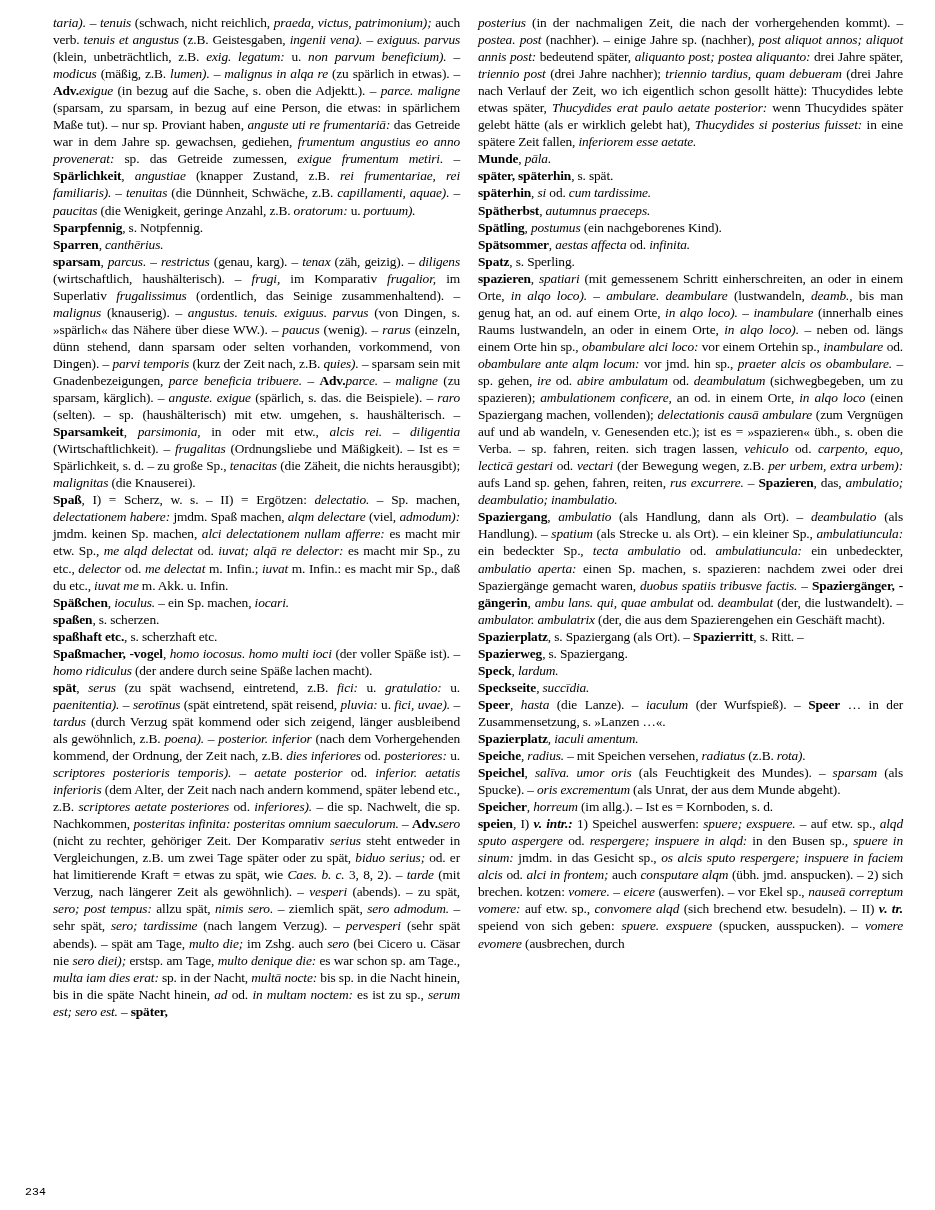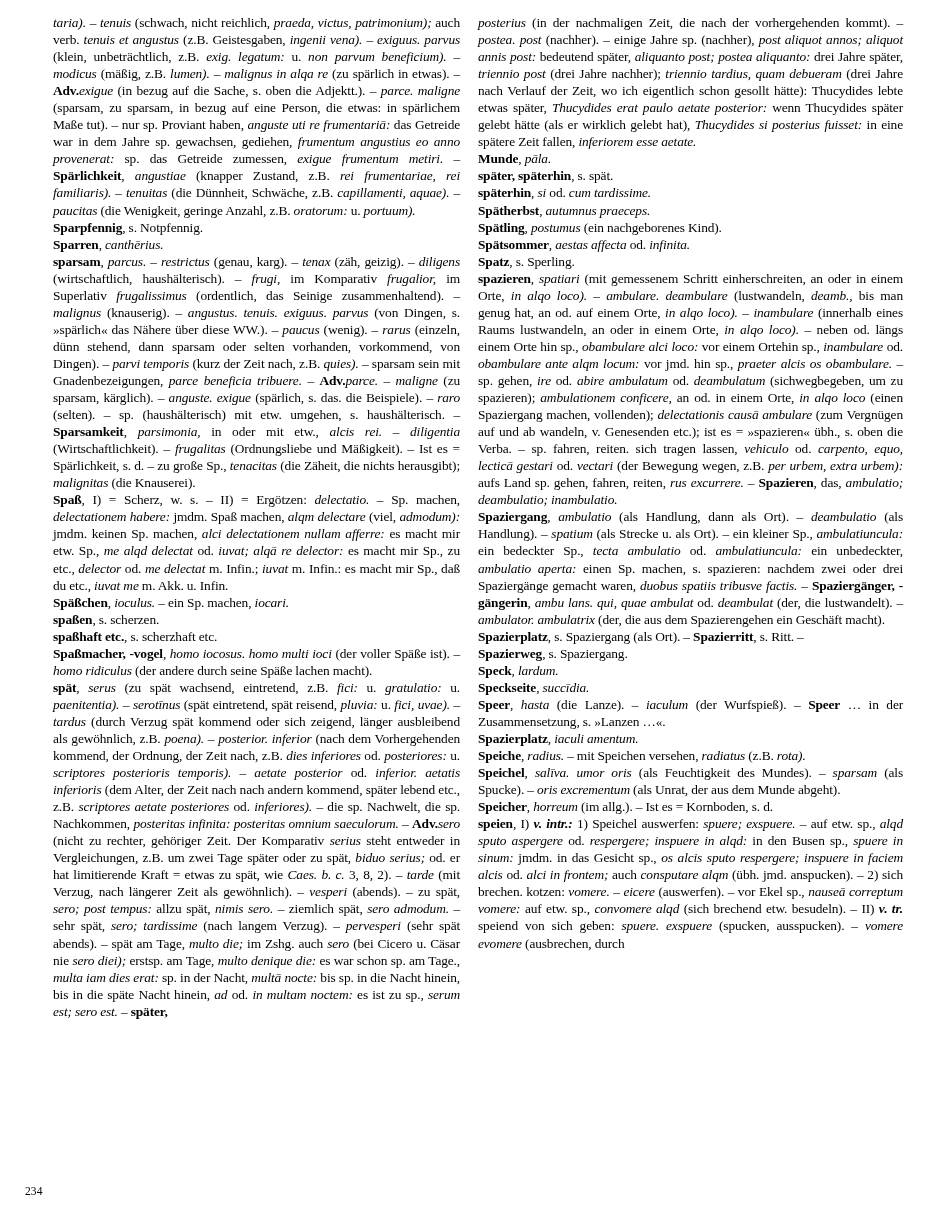--- a/index.html
+++ b/index.html
@@ -47,20 +47,21 @@
   .entry + .entry { margin-top: 0; }
   i, .it { font-style: italic; }
   b, .bd { font-weight: bold; }
   .pageno {
     position: absolute;
     left: 25px;
     bottom: 12px;
     font-size: 11.5px;
     line-height: 13px;
     letter-spacing: 0.01em;
+    font-family: Liberation Mono, monospace;
   }
   
   .entry { text-align-last: left; }
 </style>
 </head>
 <body>
 
 <div class="page">
   <div class="columns">
 

